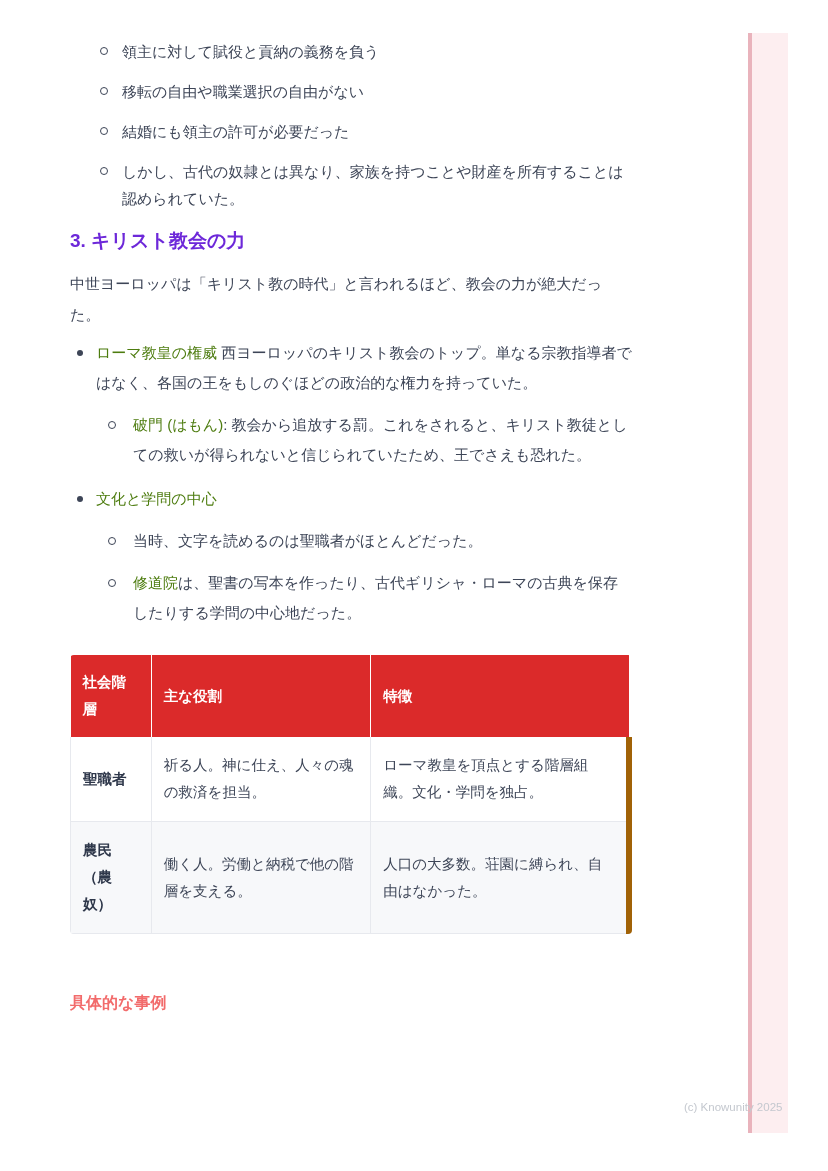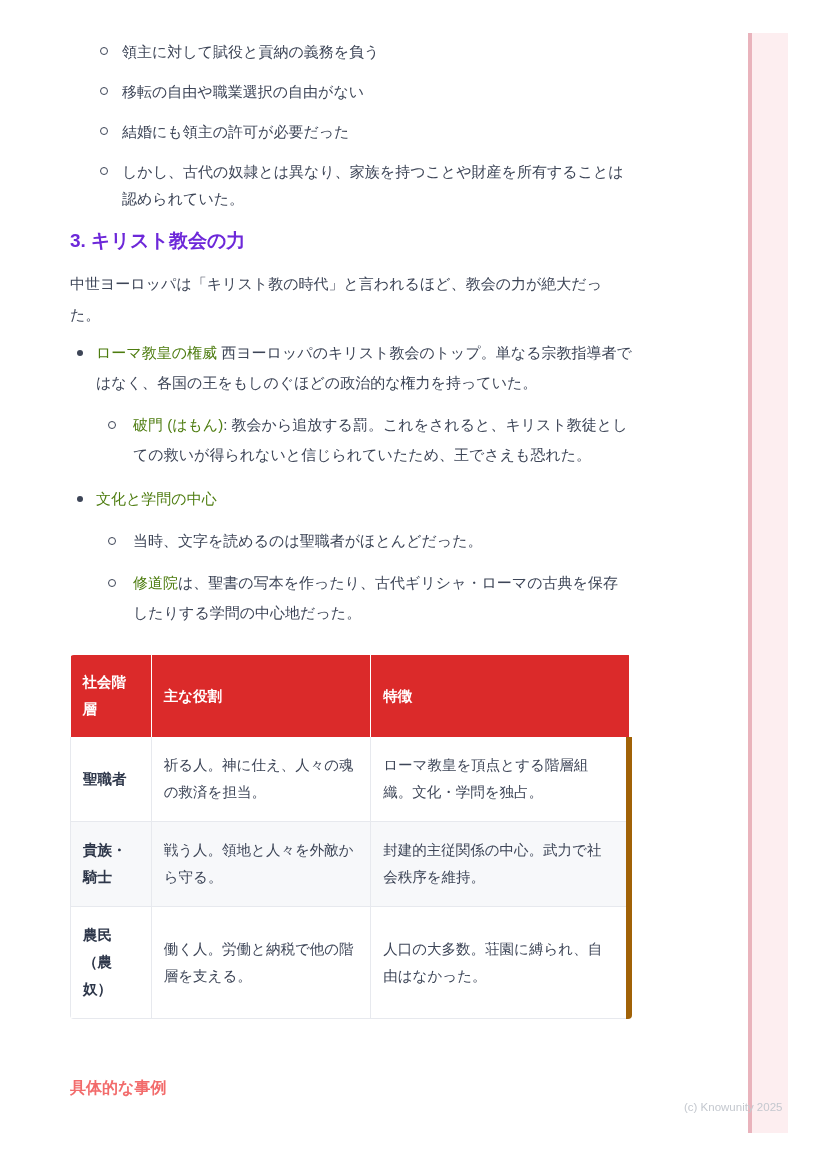--- a/index.html
+++ b/index.html
@@ -195,25 +195,20 @@
         <th class="col3">特徴</th>
       </tr>
     </thead>
     <tbody>
       <tr>
         <td>聖職者</td>
         <td>祈る人。神に仕え、人々の魂の救済を担当。</td>
         <td>ローマ教皇を頂点とする階層組織。文化・学問を独占。</td>
       </tr>
       <tr>
-        <td>貴族・騎士</td>
-        <td>戦う人。領地と人々を外敵から守る。</td>
-        <td>封建的主従関係の中心。武力で社会秩序を維持。</td>
-      </tr>
-      <tr>
         <td>農民（農奴）</td>
         <td>働く人。労働と納税で他の階層を支える。</td>
         <td>人口の大多数。荘園に縛られ、自由はなかった。</td>
       </tr>
     </tbody>
   </table>
 
   <div class="h-big">具体的な事例</div>
 
 

